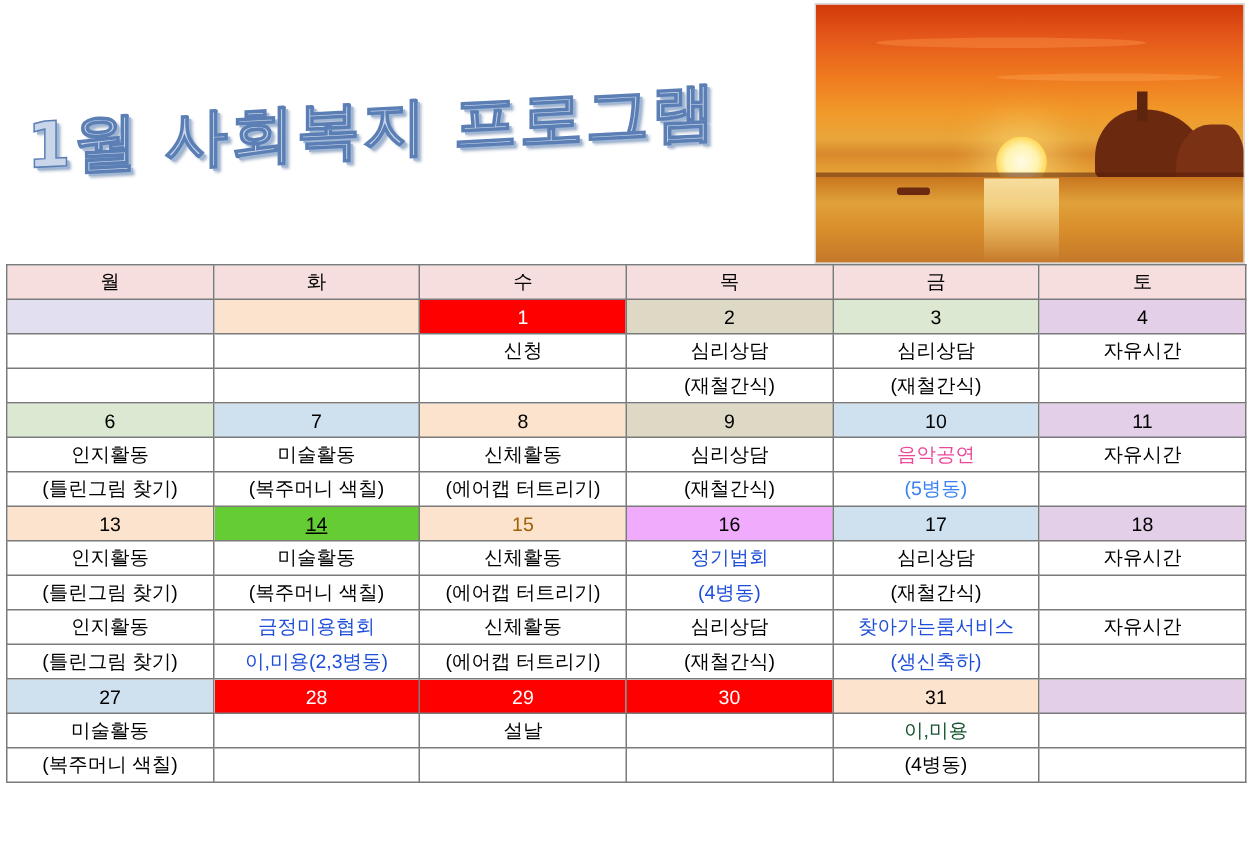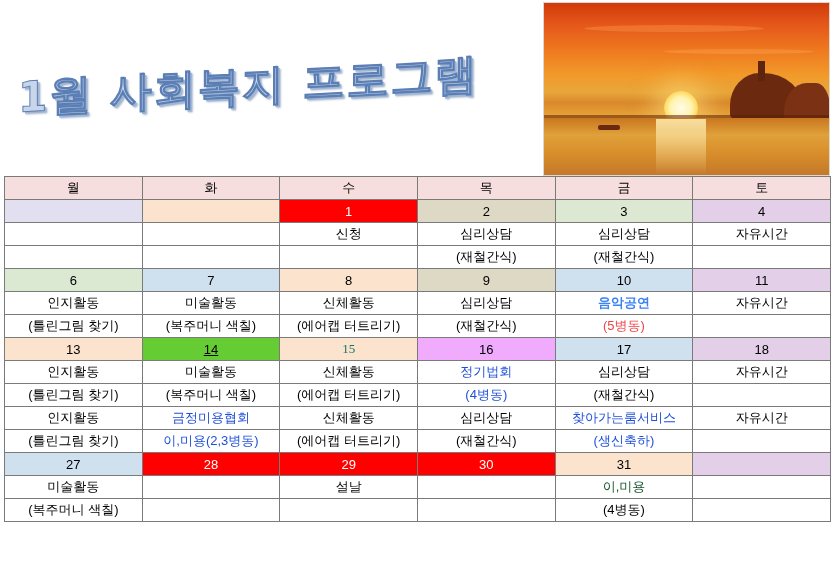--- a/index.html
+++ b/index.html
@@ -242,35 +242,35 @@
         <td class="num" style="background: rgb(252, 227, 205); color: rgb(0, 0, 0);">8</td>
         <td class="num" style="background: rgb(222, 217, 196); color: rgb(0, 0, 0);">9</td>
         <td class="num" style="background: rgb(207, 224, 239); color: rgb(0, 0, 0); text-align: center;">10</td>
         <td class="num" style="background: rgb(227, 207, 232); color: rgb(0, 0, 0);">11</td>
       </tr>
       <tr>
         <td class="body" style="color: rgb(0, 0, 0);">인지활동</td>
         <td class="body" style="color: rgb(0, 0, 0);">미술활동</td>
         <td class="body" style="color: rgb(0, 0, 0);">신체활동</td>
         <td class="body" style="color: rgb(0, 0, 0);">심리상담</td>
-        <td class="body" style="color: #3b82f6; font-weight: bold;">음악공연</td>
+        <td class="body" style="color: #ec4899;">음악공연</td>
         <td class="body" style="color: rgb(0, 0, 0);">자유시간</td>
       </tr>
       <tr>
         <td class="body" style="color: rgb(0, 0, 0);">(틀린그림 찾기)</td>
         <td class="body" style="color: rgb(0, 0, 0);">(복주머니 색칠)</td>
         <td class="body" style="color: rgb(0, 0, 0);">(에어캡 터트리기)</td>
         <td class="body" style="color: rgb(0, 0, 0);">(재철간식)</td>
-        <td class="body" style="color: #ef4444;">(5병동)</td>
+        <td class="body" style="color: #3b82f6;">(5병동)</td>
         <td class="body" style="color: rgb(0, 0, 0);"></td>
       </tr>
       <tr>
         <td class="num" style="background: rgb(252, 227, 205); color: rgb(0, 0, 0);">13</td>
         <td class="num" style="background: rgb(102, 204, 51); color: rgb(0, 0, 0); text-decoration: underline;">14</td>
-        <td class="num" style="background: rgb(252, 227, 205); color: #0f766e; font-family: Liberation Serif, serif;">15</td>
+        <td class="num" style="background: rgb(252, 227, 205); color: #a16207;">15</td>
         <td class="num" style="background: #f0abfc; color: rgb(0, 0, 0);">16</td>
         <td class="num" style="background: rgb(207, 224, 239); color: rgb(0, 0, 0);">17</td>
         <td class="num" style="background: rgb(227, 207, 232); color: rgb(0, 0, 0);">18</td>
       </tr>
       <tr>
         <td class="body" style="color: rgb(0, 0, 0);">인지활동</td>
         <td class="body" style="color: rgb(0, 0, 0);">미술활동</td>
         <td class="body" style="color: rgb(0, 0, 0);">신체활동</td>
         <td class="body" style="color: rgb(31, 79, 216);">정기법회</td>
         <td class="body" style="color: rgb(0, 0, 0);">심리상담</td>

